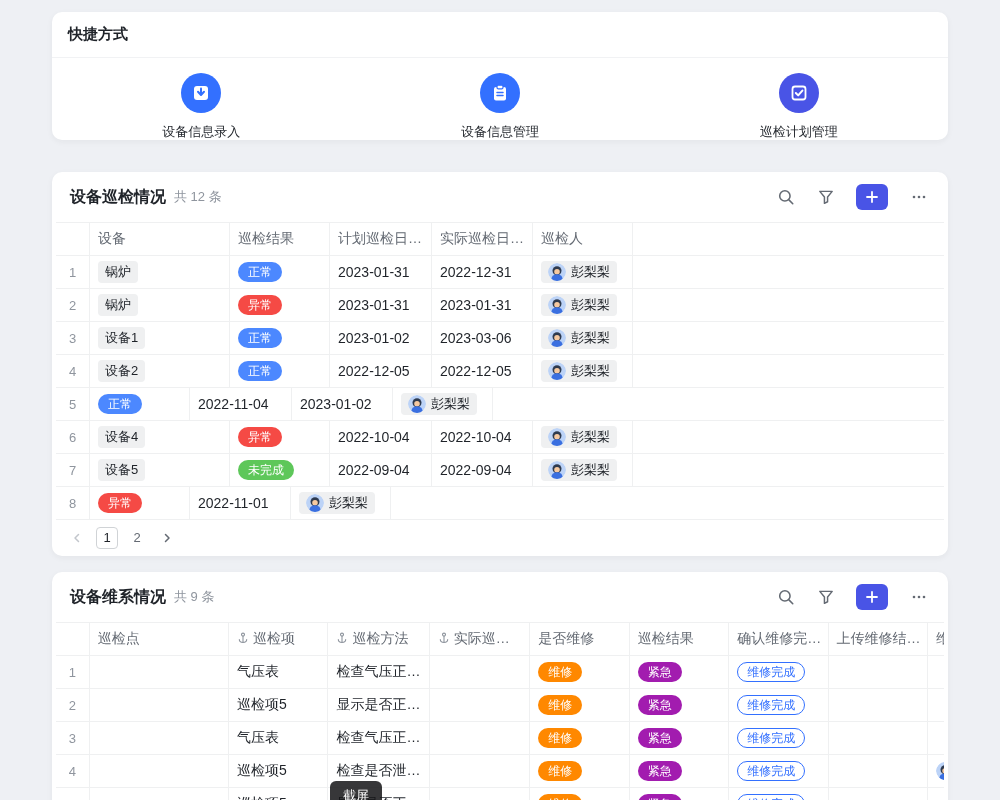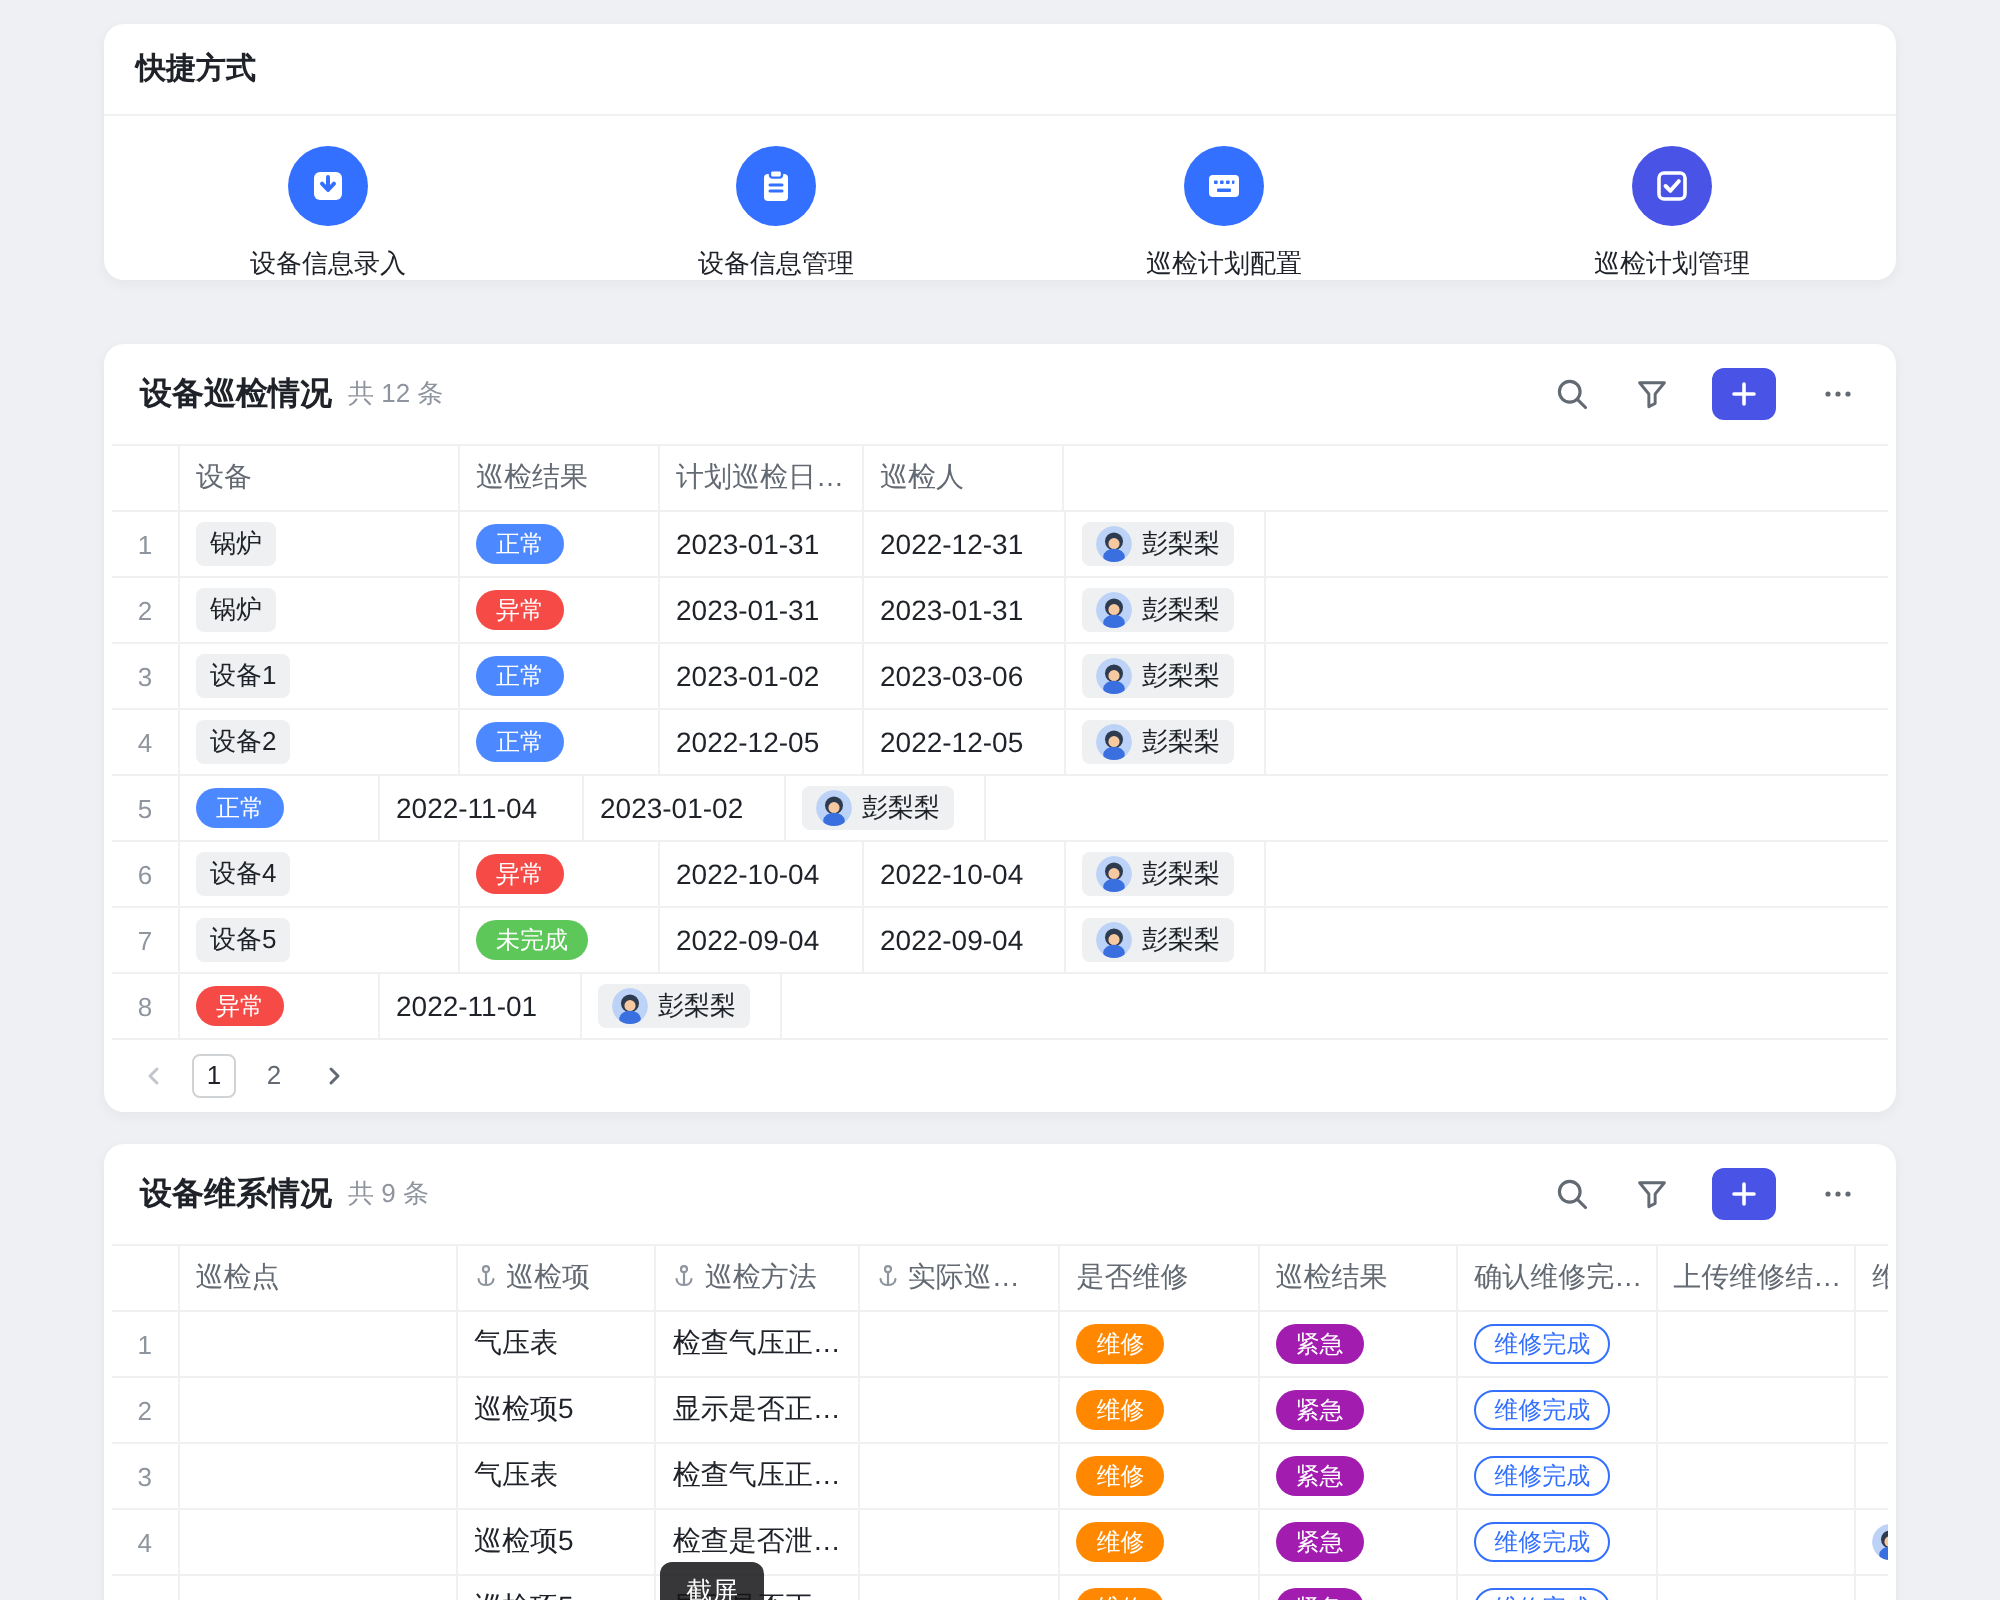--- a/index.html
+++ b/index.html
@@ -119,33 +119,20 @@
       <span class="sc-circle bg-blue">
         <svg width="20" height="20" viewBox="0 0 20 20">
             <rect x="4" y="4" width="12" height="13.5" rx="2" fill="#fff"></rect>
             <rect x="7" y="2.2" width="6" height="3.6" rx="1.2" fill="#fff" stroke="#3370ff" stroke-width="1.2"></rect>
             <path d="M7 9.5h6M7 12.5h6" stroke="#3370ff" stroke-width="1.5" stroke-linecap="round"></path>
           </svg>
       </span>
       <span class="sc-label">设备信息管理</span>
     </div>
     <div class="sc-item">
-      <span class="sc-circle bg-blue">
-        <svg width="20" height="20" viewBox="0 0 20 20">
-            <rect x="2.5" y="4.5" width="15" height="11" rx="2" fill="#fff"></rect>
-            <rect x="5" y="7.2" width="1.8" height="1.8" rx=".4" fill="#3370ff"></rect>
-            <rect x="8" y="7.2" width="1.8" height="1.8" rx=".4" fill="#3370ff"></rect>
-            <rect x="11" y="7.2" width="1.8" height="1.8" rx=".4" fill="#3370ff"></rect>
-            <rect x="14" y="7.2" width="1.2" height="1.8" rx=".4" fill="#3370ff"></rect>
-            <rect x="6.5" y="11.2" width="7" height="1.8" rx=".5" fill="#3370ff"></rect>
-          </svg>
-      </span>
-      <span class="sc-label">巡检计划配置</span>
-    </div>
-    <div class="sc-item">
       <span class="sc-circle bg-indigo">
         <svg width="20" height="20" viewBox="0 0 20 20">
             <rect x="3.5" y="3.5" width="13" height="13" rx="2.5" fill="none" stroke="#fff" stroke-width="1.8"></rect>
             <path d="M6.8 10 L9.2 12.4 L13.4 7.6" fill="none" stroke="#fff" stroke-width="2" stroke-linecap="round" stroke-linejoin="round"></path>
           </svg>
       </span>
       <span class="sc-label">巡检计划管理</span>
     </div>
   </div>
 </div>
@@ -180,20 +167,21 @@
       </span>
     </div>
   </div>
 
   <div class="table">
     <div class="thead">
       <div class="cell no"></div>
       <div class="cell w-device">设备</div>
       <div class="cell w-result">巡检结果</div>
       <div class="cell w-plan">计划巡检日…</div>
+      <div class="cell w-actual">实际巡检日…</div>
       <div class="cell w-person">巡检人</div>
       <div class="cell fill"></div>
     </div>
 
     <div class="trow">
       <div class="cell no">1</div>
       <div class="cell w-device">
           <span class="chip">
             <span>锅炉</span>
           </span>

